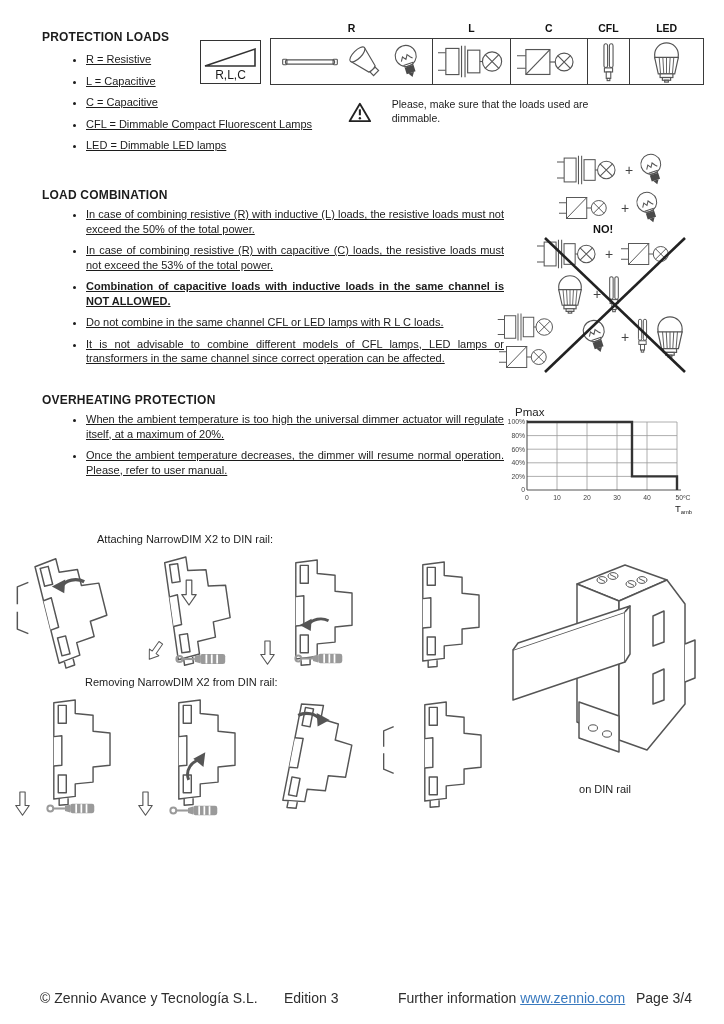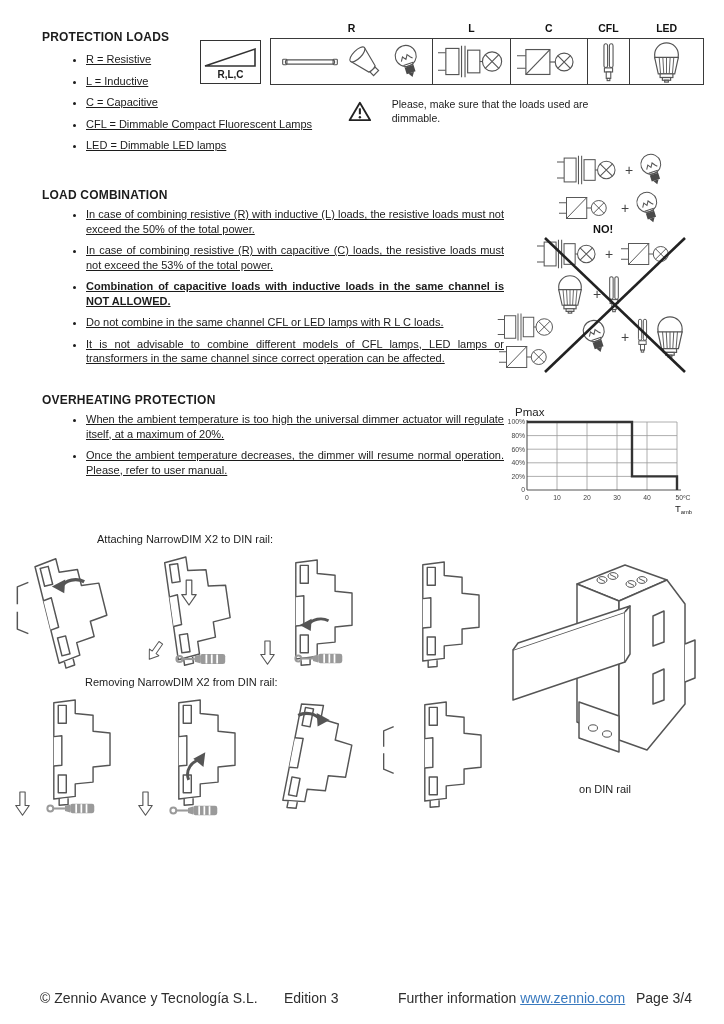--- a/index.html
+++ b/index.html
@@ -13,23 +13,23 @@
   li.bold{font-weight:bold;}
   
   .strip{display:flex;height:47px;border:1.6px solid #3a3a3a;box-sizing:border-box;}
   .strip .sec{position:relative;display:flex;align-items:center;justify-content:space-evenly;height:100%;box-sizing:border-box;}
   .strip .sec + .sec{border-left:1.6px solid #3a3a3a;}
   .sec-label{position:absolute;top:-17px;left:0;right:0;text-align:center;
              font-size:10.5px;font-weight:bold;color:#111;}
   
   .rlcbox{width:61px;height:44px;border:1.8px solid #333;box-sizing:border-box;
           display:flex;flex-direction:column;align-items:center;justify-content:flex-end;}
-  .rlcbox .lbl{font-size:10px;font-weight:bold;line-height:14px;padding-bottom:1px;text-align:center;}
-  
-  .warn{display:flex;gap:20px;align-items:center;width:262px;}
+  .rlcbox .lbl{font-size:12px;font-weight:normal;line-height:14px;padding-bottom:1px;text-align:center;}
+  
+  .warn{display:flex;gap:20px;align-items:flex-end;width:262px;}
   .warn .txt{font-size:10.5px;line-height:13.5px;}
   
   .crow{position:absolute;display:flex;align-items:center;gap:6px;}
   .plus{font-size:14px;color:#444;line-height:10px;}
   .nolbl{font-size:11px;font-weight:bold;color:#111;}
   
   .cap{font-size:11px;color:#1c1c1c;}
   .figcap{font-size:11px;text-align:center;line-height:14px;}
   
   .foot{font-size:14px;color:#2e2e2e;}
@@ -145,21 +145,21 @@
       <symbol id="sym-rail" viewBox="0 0 24 60">
         <path d="M20,2 L8,7 L8,26 M8,34 L8,53 L20,58" fill="none" stroke="#555" stroke-width="1.6" stroke-linejoin="round"></path>
       </symbol>
     </defs>
   </svg>
 
   <div class="abs sec-title" style="left:42px;top:30px">PROTECTION LOADS</div>
 
   <ul class="bullets simple abs" style="left:62px;top:52px;width:330px">
     <li><span>R = Resistive</span></li>
-    <li><span>L = Inductive</span></li>
+    <li><span>L = Capacitive</span></li>
     <li><span>C = Capacitive</span></li>
     <li><span>CFL = Dimmable Compact Fluorescent Lamps</span></li>
     <li><span>LED = Dimmable LED lamps</span></li>
   </ul>
 
   <div class="abs rlcbox" style="left:200px;top:40px">
     <svg width="55" height="22" viewBox="0 0 55 22">
       <polygon points="2,20 52,3 52,20" fill="none" stroke="#333" stroke-width="1.6"></polygon>
     </svg>
     <div class="lbl">R,L,C</div>

